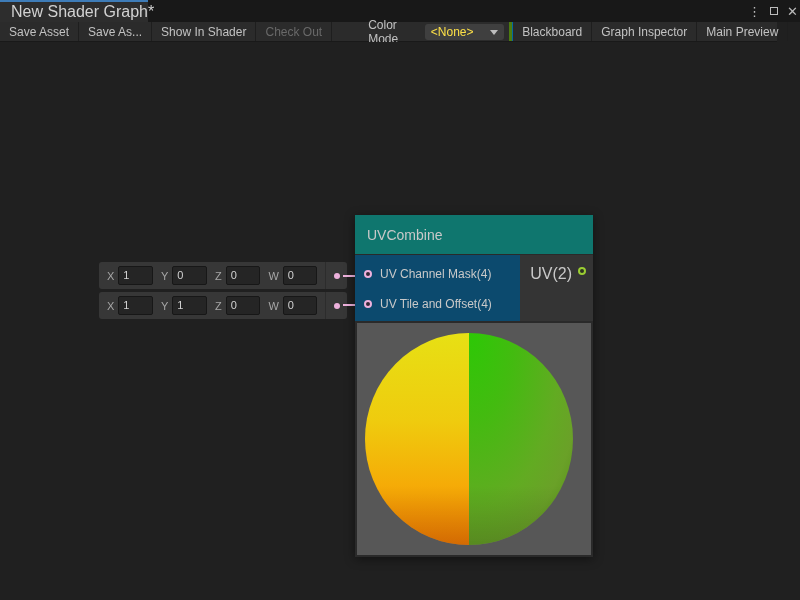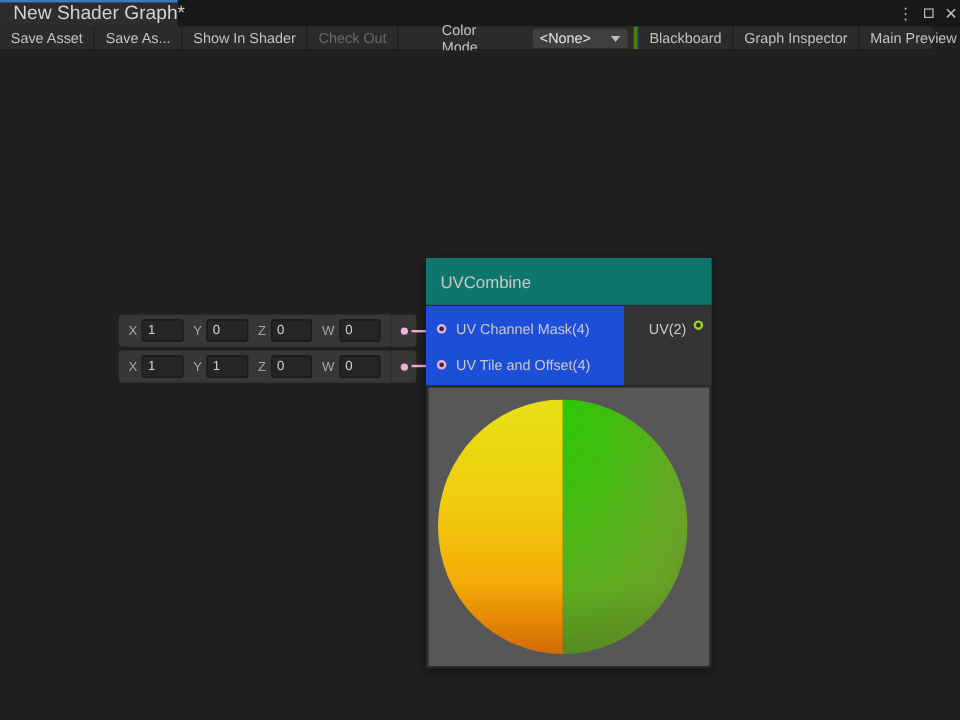--- a/index.html
+++ b/index.html
@@ -16,21 +16,21 @@
   .max-box { width:8px; height:8px; border:1.5px solid #bcbcbc; display:inline-block; }
 
   
   .toolbar { position:absolute; left:0; top:22px; width:777px; height:20px; background:#2b2b2b;
              border-bottom:1px solid #191919; display:flex; align-items:stretch; font-size:12px; color:#c2c2c2; }
   .tbtn { display:flex; align-items:center; padding:0 9px; border-right:1px solid #1e1e1e; white-space:nowrap; }
   .tbtn.disabled { color:#696969; }
   .cm-group { display:flex; align-items:center; margin-left:36px; border-right:3px solid #4d7c0f; padding-right:5px; }
   .cm-label { padding:0 8px 0 0; }
   .dropdown { width:98px; height:16px; background:#3f3f3f; border-radius:3px; display:flex;
-              align-items:center; padding:0 6px; color:#e5e5e5; position:relative;margin-left:19px; }
+              align-items:center; padding:0 6px; color:#fde047; position:relative; }
   .dd-arrow { position:absolute; right:6px; top:6px; width:0; height:0;
               border-left:4px solid transparent; border-right:4px solid transparent; border-top:5px solid #bdbdbd; }
   .tb-spacer { flex:1; }
   .right-grp { display:flex; border-left:1px solid #0369a1; margin-right:6px; }
 
   
   .graph { position:absolute; left:0; top:42px; width:800px; height:558px; background:#202020; }
 
   
   .vecrow { position:absolute; left:99px; width:248px; height:27px; background:#373737;
@@ -47,27 +47,27 @@
   .edge { position:absolute; height:2px; background:#edb1dc; }
   .edge.e0 { left:343px; top:233px; width:24px; }
   .edge.e1 { left:343px; top:262px; width:24px; }
 
   
   .node { position:absolute; left:355px; top:173px; width:238px; background:#2a2a2a;
           box-shadow:0 2px 10px rgba(0,0,0,0.45); }
   .node-title { height:40px; background:#0f766e; color:#c9c9c9; font-size:14px;
                 line-height:40px; padding-left:12px; border-bottom:1px solid #2a2a2a; }
   .node-body { display:flex; height:66px; }
-  .in-col { width:165px; background:#1d4ed8; padding-top:4px; }
+  .in-col { width:165px; background:#0c4a6e; padding-top:4px; }
   .port-row { height:30px; display:flex; align-items:center; }
   .ring { width:8px; height:8px; border-radius:50%; border:2px solid #edb1dc; background:#332836; margin-left:9px; flex:none; }
   .port-label { color:#c9c9c9; font-size:12px; margin-left:8px; white-space:nowrap; }
   .out-col { flex:1; background:#343434; display:flex; justify-content:flex-end;
              padding:13px 7px 0 0; }
-  .out-label { color:#c9c9c9; font-size:12px; line-height:12px; }
+  .out-label { color:#c9c9c9; font-size:16px; line-height:12px; }
   .ring.green { border-color:#9acd32; background:#2d3321; margin-left:6px; margin-top:-1px; }
   .preview { margin:2px 2px 2px 2px; height:232px; background:#575757; position:relative; overflow:hidden; }
   .sphere { position:absolute; left:8px; top:10px; width:208px; height:212px; border-radius:50%;
             overflow:hidden; display:flex; }
   .hemi { width:50%; height:100%; }
   .hemi.left  { background:linear-gradient(180deg,#e7e014 0%,#efcb0e 42%,#f6a806 75%,#fb7e02 100%); }
   .hemi.right { background:radial-gradient(140% 135% at 2% 0%,#2dc806 0%,#43bb10 30%,#62ab22 62%,#6aa128 78%,#4e8a14 100%); }
   .sphere-shade { position:absolute; inset:0; border-radius:50%;
                   background:linear-gradient(to bottom,rgba(0,0,0,0) 72%,rgba(0,0,0,0.16) 100%); }
 </style>

